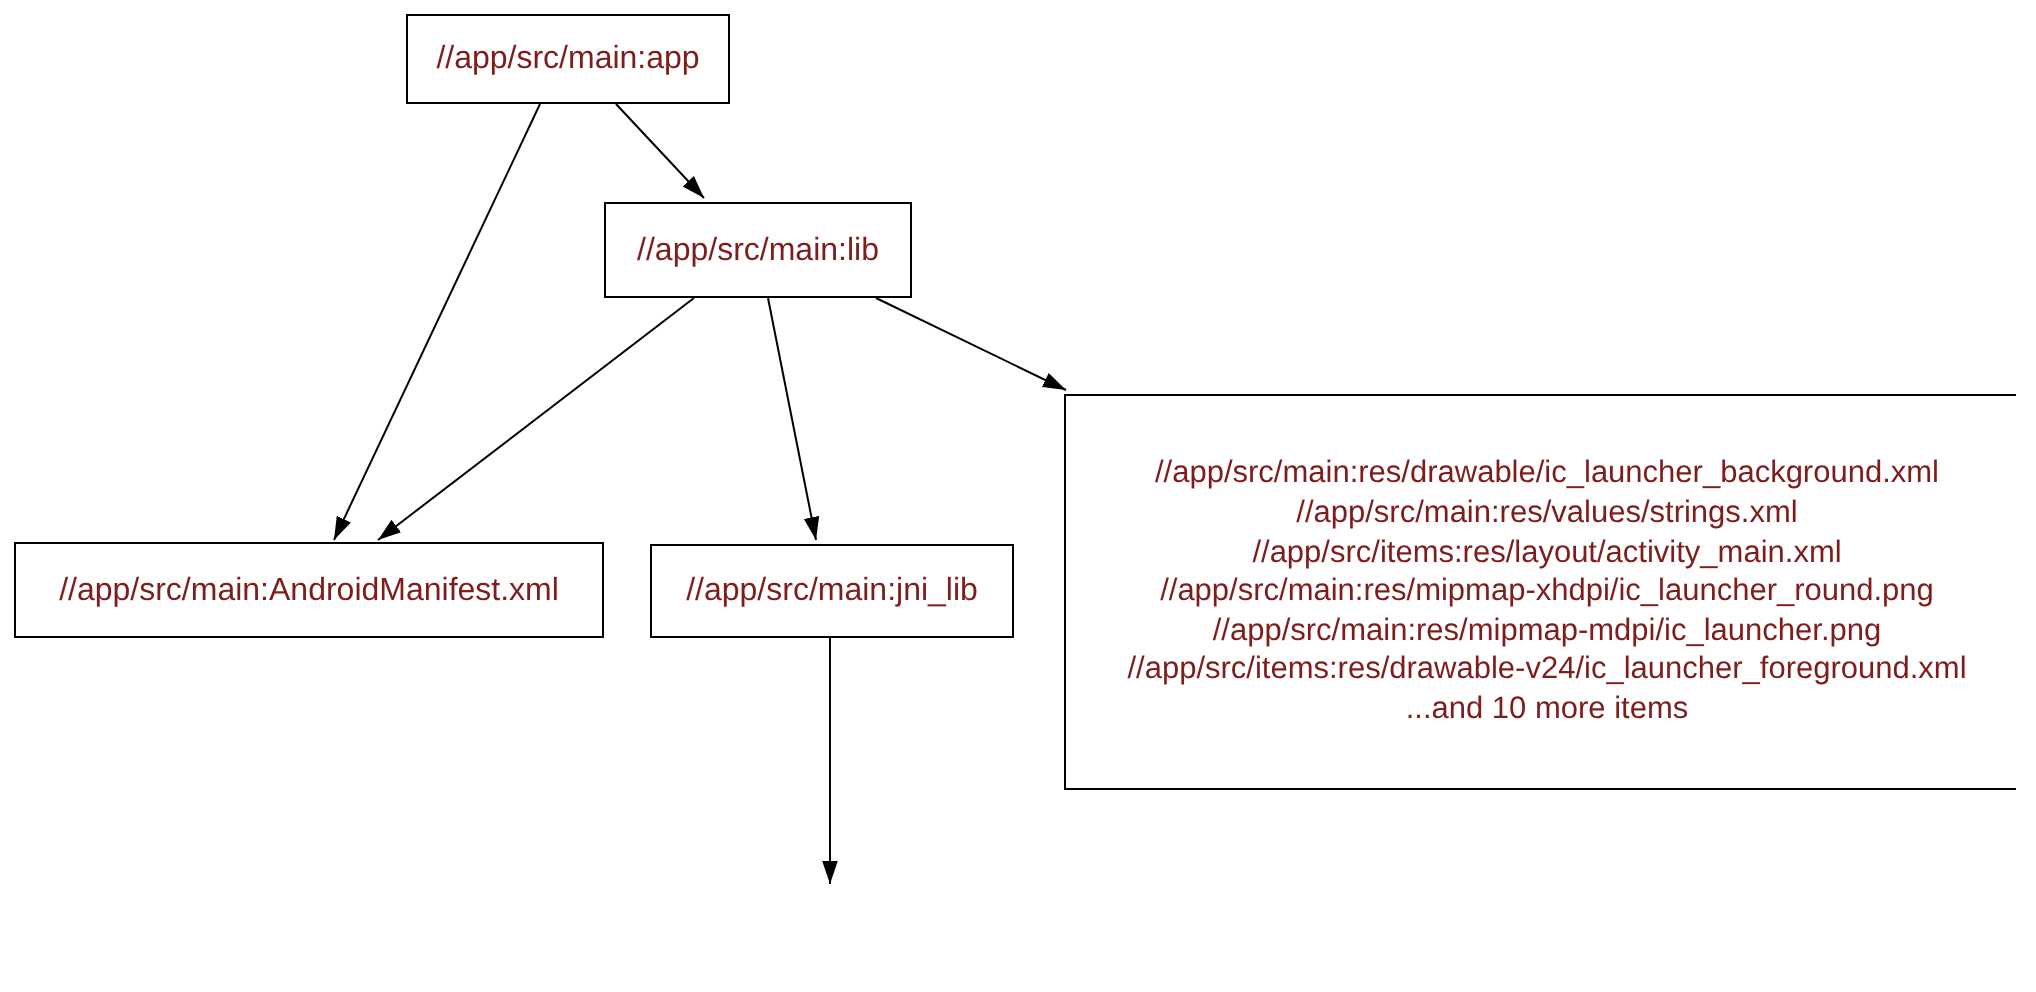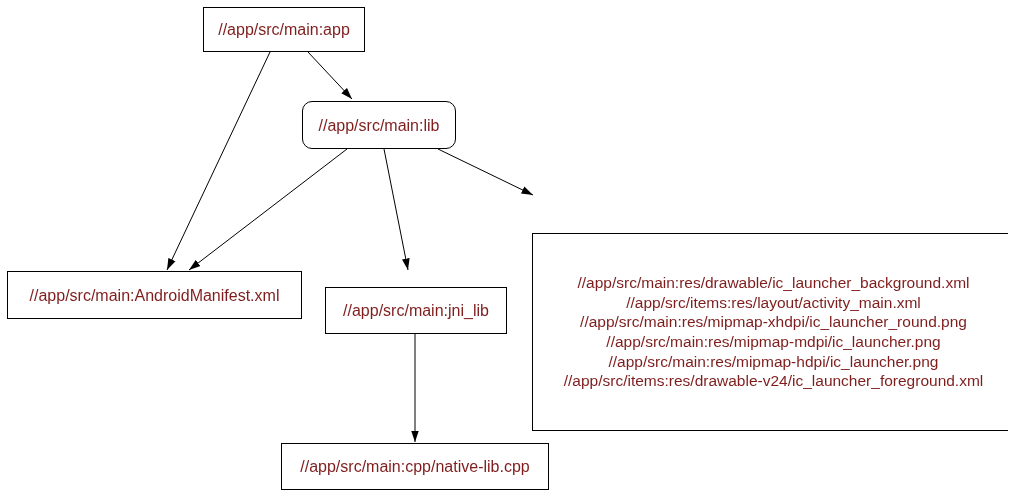--- a/index.html
+++ b/index.html
@@ -35,24 +35,24 @@
     font-size: 16px;
     line-height: 19px;
     white-space: nowrap;
   }
   .node.multi {
     flex-direction: column;
     line-height: 19.6px;
     font-size: 15.5px;
   }
   #node-app           { left: 203px; top: 7px;   width: 162px; height: 45px; }
-  #node-lib           { left: 302px; top: 101px; width: 154px; height: 48px; border-radius: 10px; }
+  #node-lib           { left: 302px; top: 101px; width: 154px; height: 48px; }
   #node-manifest      { left: 7px;   top: 271px; width: 295px; height: 48px; }
-  #node-jni-lib       { left: 325px; top: 287px; width: 182px; height: 47px; }
-  #node-res           { left: 532px; top: 197px; width: 483px; height: 198px; margin-top: 36px; }
+  #node-jni-lib       { left: 325px; top: 272px; width: 182px; height: 47px; }
+  #node-res           { left: 532px; top: 197px; width: 483px; height: 198px; }
   #node-native-lib    { left: 281px; top: 443px; width: 268px; height: 47px; }
   .edge {
     stroke: #000000;
     stroke-width: 1;
     fill: none;
   }
 </style>
 </head>
 <body>
 
@@ -83,24 +83,22 @@
   <div class="node" id="node-manifest">
     <span>//app/src/main:AndroidManifest.xml</span>
   </div>
 
   <div class="node" id="node-jni-lib">
     <span>//app/src/main:jni_lib</span>
   </div>
 
   <div class="node multi" id="node-res">
     <div>//app/src/main:res/drawable/ic_launcher_background.xml</div>
+    <div>//app/src/main:res/values/strings.xml</div>
     <div>//app/src/items:res/layout/activity_main.xml</div>
     <div>//app/src/main:res/mipmap-xhdpi/ic_launcher_round.png</div>
     <div>//app/src/main:res/mipmap-mdpi/ic_launcher.png</div>
-    <div>//app/src/main:res/mipmap-hdpi/ic_launcher.png</div>
     <div>//app/src/items:res/drawable-v24/ic_launcher_foreground.xml</div>
+    <div>...and 10 more items</div>
   </div>
 
-  <div class="node" id="node-native-lib">
-    <span>//app/src/main:cpp/native-lib.cpp</span>
-  </div>
 
 </div>
 
 </body></html>

